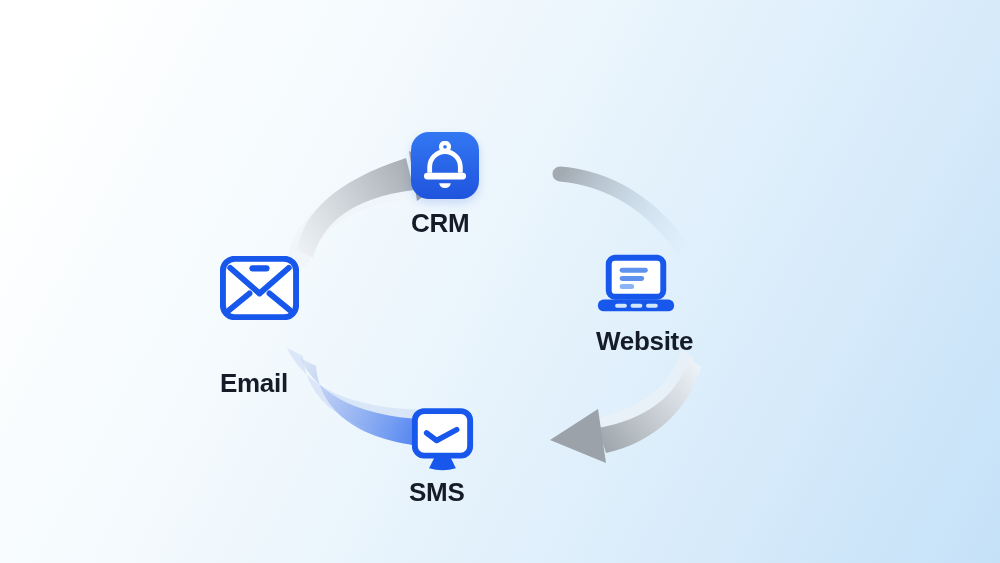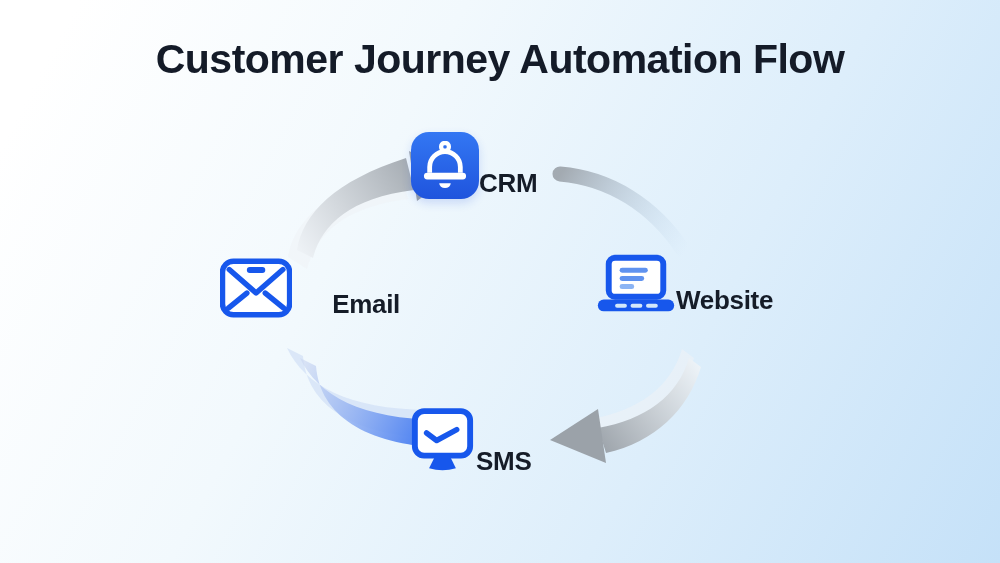--- a/index.html
+++ b/index.html
@@ -28,22 +28,22 @@
 
   .arrow-layer {
     position: absolute;
     inset: 0;
     pointer-events: none;
   }
 
   .node {
     position: absolute;
     display: flex;
-    flex-direction: row;
-    align-items: flex-end;
+    flex-direction: column;
+    align-items: flex-start;
     width: 180px;
   }
   .node-label {
     font-size: 26px;
     font-weight: 700;
     color: #151c28;
     letter-spacing: -0.3px;
   }
 
   
@@ -53,29 +53,28 @@
     border-radius: 18px;
     background: linear-gradient(180deg, #3377f3 0%, #1f54dd 100%);
     display: flex;
     align-items: center;
     justify-content: center;
     box-shadow: 0 4px 10px rgba(31, 84, 221, 0.18);
   }
 
   .node-crm .node-label    { margin-top: 9px; }
   .node-email .node-label  { margin-top: 8px; }
-  .node-website .node-label{ margin-top: 22px; }
-  .node-sms .node-label    { margin-top: 7px; }
+  .node-website .node-label{ margin-top: 10px; }
+  .node-sms .node-label    { }
 </style>
 </head>
 <body>
 
 <div class="canvas">
 
-  <h1 class="page-title">Customer Journey Automation Flow</h1>
 
   <svg class="arrow-layer" viewBox="0 0 1000 563" width="1000" height="563">
     <defs>
       <linearGradient id="g1" gradientUnits="userSpaceOnUse" x1="300" y1="255" x2="435" y2="168">
         <stop offset="0" stop-color="#eef2f6" stop-opacity="0.85"></stop>
         <stop offset="1" stop-color="#9ba2a9"></stop>
       </linearGradient>
       <linearGradient id="g2" gradientUnits="userSpaceOnUse" x1="560" y1="175" x2="685" y2="252">
         <stop offset="0" stop-color="#9ba2a9" stop-opacity="0.9"></stop>
         <stop offset="1" stop-color="#b9d4ee" stop-opacity="0"></stop>

